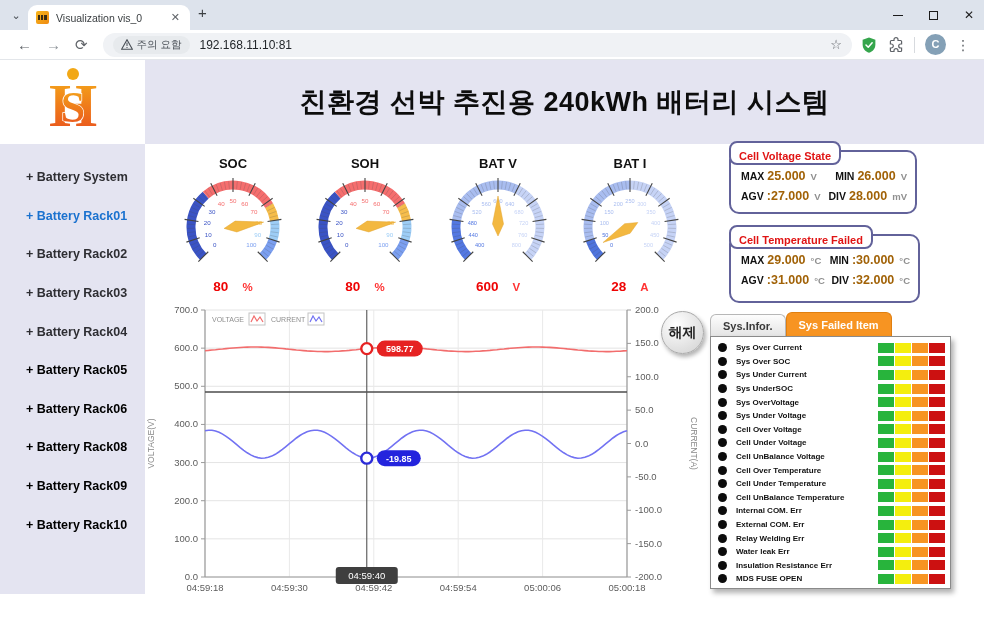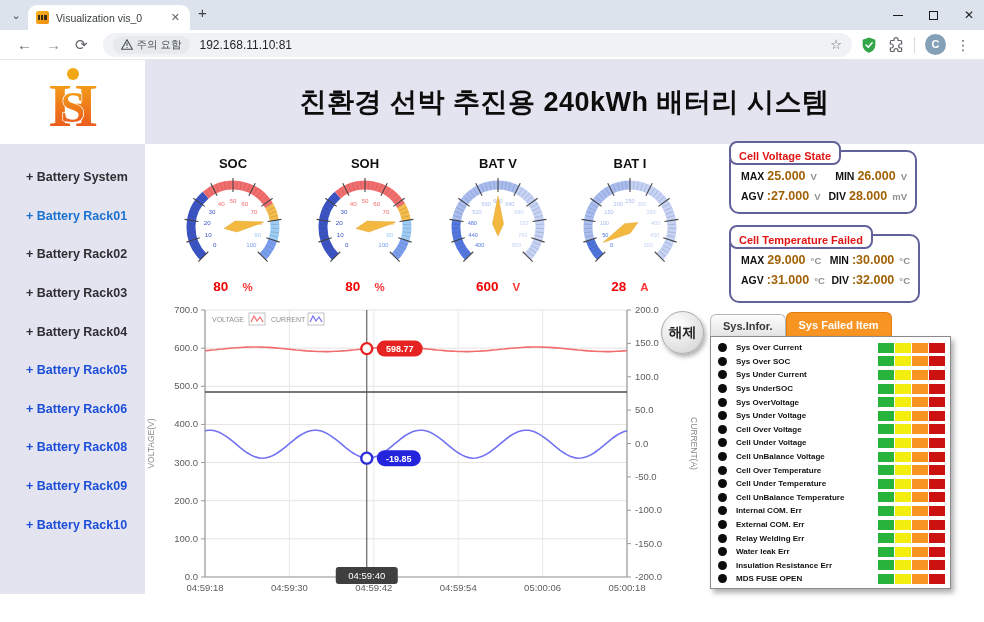--- a/index.html
+++ b/index.html
@@ -36,21 +36,21 @@
   
   .logo-box { position:absolute; left:0; top:60px; width:145px; height:84px; background:#fff; display:flex; align-items:center; justify-content:center; }
   .title-bar { position:absolute; left:145px; top:60px; width:839px; height:84px; background:#e4e4f1; display:flex; align-items:center; justify-content:center; }
   .title-bar h1 { font-size:27px; color:#0d0d0d; font-weight:bold; margin:0; letter-spacing:.5px; }
 
   
   .sidebar { position:absolute; left:0; top:144px; width:145px; height:450px; background:#e4e4f1; padding-top:14px; }
   .side-item { height:38.6px; display:flex; align-items:center; padding-left:26px; font-size:12.5px; font-weight:bold; cursor:pointer; }
   .side-item.normal { color:#2e2e33; }
   .side-item.active { color:#1b72cf; }
-  .side-item.dim { color:#1d4ed8; }
+  .side-item.dim { color:#000000; }
 
   
   .gauge { position:absolute; width:124px; text-align:center; }
   .gauge-title { font-size:13px; font-weight:bold; color:#111; margin-bottom:2px; }
   .gauge-val { margin-top:0px; }
   .gauge-val .gv { color:#ee0404; font-size:13.5px; font-weight:bold; }
   .gauge-val .gu { color:#f33; font-size:11.5px; font-weight:bold; margin-left:14px; }
 
   
   .state-panel { position:absolute; background:#fff; border:2px solid #62629a; border-radius:10px; padding:14px 8px 4px 10px; }

